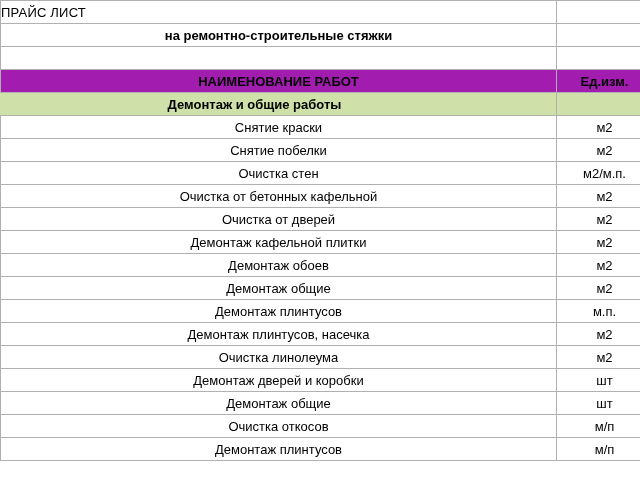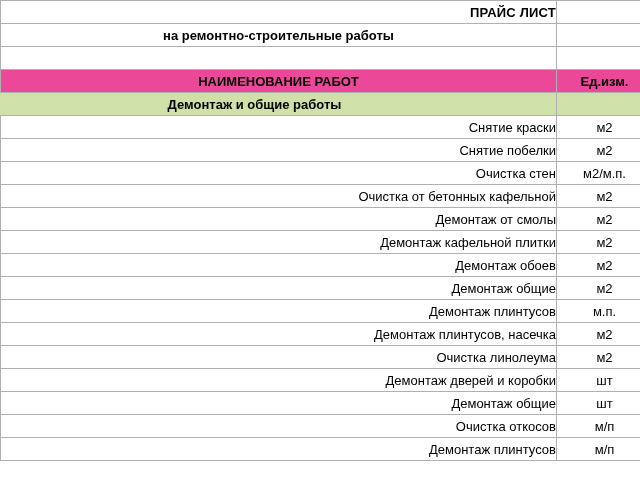--- a/index.html
+++ b/index.html
@@ -42,57 +42,57 @@
   }
   .col-num { width: 48px; }
   .col-name { width: 556px; }
   .col-unit { width: 96px; }
 
   .title-row td {
     border: none;
     height: 24px;
   }
   .doc-title {
-    text-align: right;
-    font-weight: bold;
+    text-align: left;
+    font-weight: normal;
     font-size: 13.5px;
     letter-spacing: .2px;
     padding-bottom: 2px;
   }
   .sub-row td {
     border: 1px solid #9a9a9a;
     height: 28px;
   }
   .doc-sub {
     text-align: center;
     font-weight: bold;
     font-size: 13px;
   }
   .spacer-row td {
     border: none;
     height: 15px;
   }
   .thead-row td {
-    background: #ec4899;
+    background: #a21caf;
     font-weight: bold;
     text-align: center;
     height: 30px;
     font-size: 13.5px;
     border: 1px solid #808080;
   }
   .section-row td {
     background: #cfe0a8;
     font-weight: bold;
     text-align: center;
     height: 27px;
     font-size: 14.5px;
     border: 1px solid #808080;
   }
   .cell-name {
-    text-align: right;
+    text-align: center;
     padding-left: 5px;
     white-space: nowrap;
     overflow: hidden;
     margin-top: 40px;
   }
   .cell-unit {
     text-align: center;
     font-size: 12.5px;
   }
   .cell-num {
@@ -113,21 +113,21 @@
         <col class="col-unit">
       </colgroup>
       <tbody>
         <tr class="title-row">
           <td></td>
           <td class="doc-title">ПРАЙС ЛИСТ</td>
           <td></td>
         </tr>
         <tr class="sub-row">
           <td class="blank"></td>
-          <td class="doc-sub">на ремонтно-строительные работы</td>
+          <td class="doc-sub">на ремонтно-строительные стяжки</td>
           <td class="blank"></td>
         </tr>
         <tr class="spacer-row">
           <td></td>
           <td></td>
           <td></td>
         </tr>
         <tr class="thead-row">
           <td>№</td>
           <td>НАИМЕНОВАНИЕ РАБОТ</td>
@@ -153,21 +153,21 @@
           <td class="cell-name">Очистка стен</td>
           <td class="cell-unit">м2/м.п.</td>
         </tr>
         <tr>
           <td class="cell-num">4</td>
           <td class="cell-name">Очистка от бетонных кафельной</td>
           <td class="cell-unit">м2</td>
         </tr>
         <tr>
           <td class="cell-num">5</td>
-          <td class="cell-name">Демонтаж от смолы</td>
+          <td class="cell-name">Очистка от дверей</td>
           <td class="cell-unit">м2</td>
         </tr>
         <tr>
           <td class="cell-num">6</td>
           <td class="cell-name">Демонтаж кафельной плитки</td>
           <td class="cell-unit">м2</td>
         </tr>
         <tr>
           <td class="cell-num">7</td>
           <td class="cell-name">Демонтаж обоев</td>

